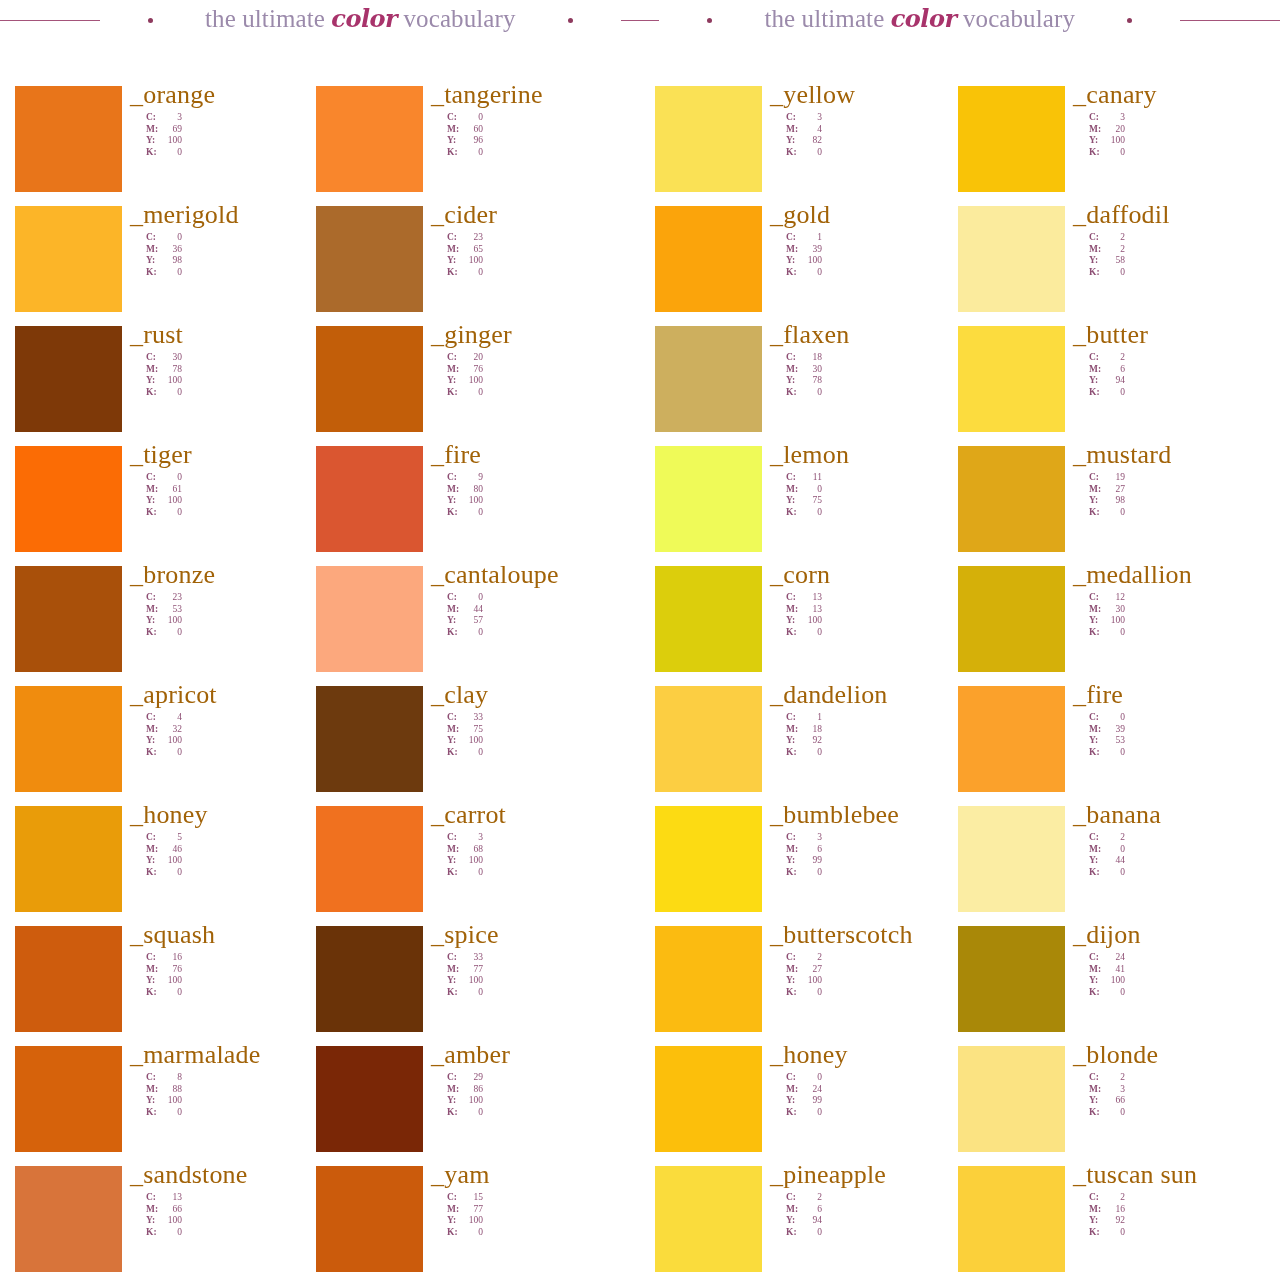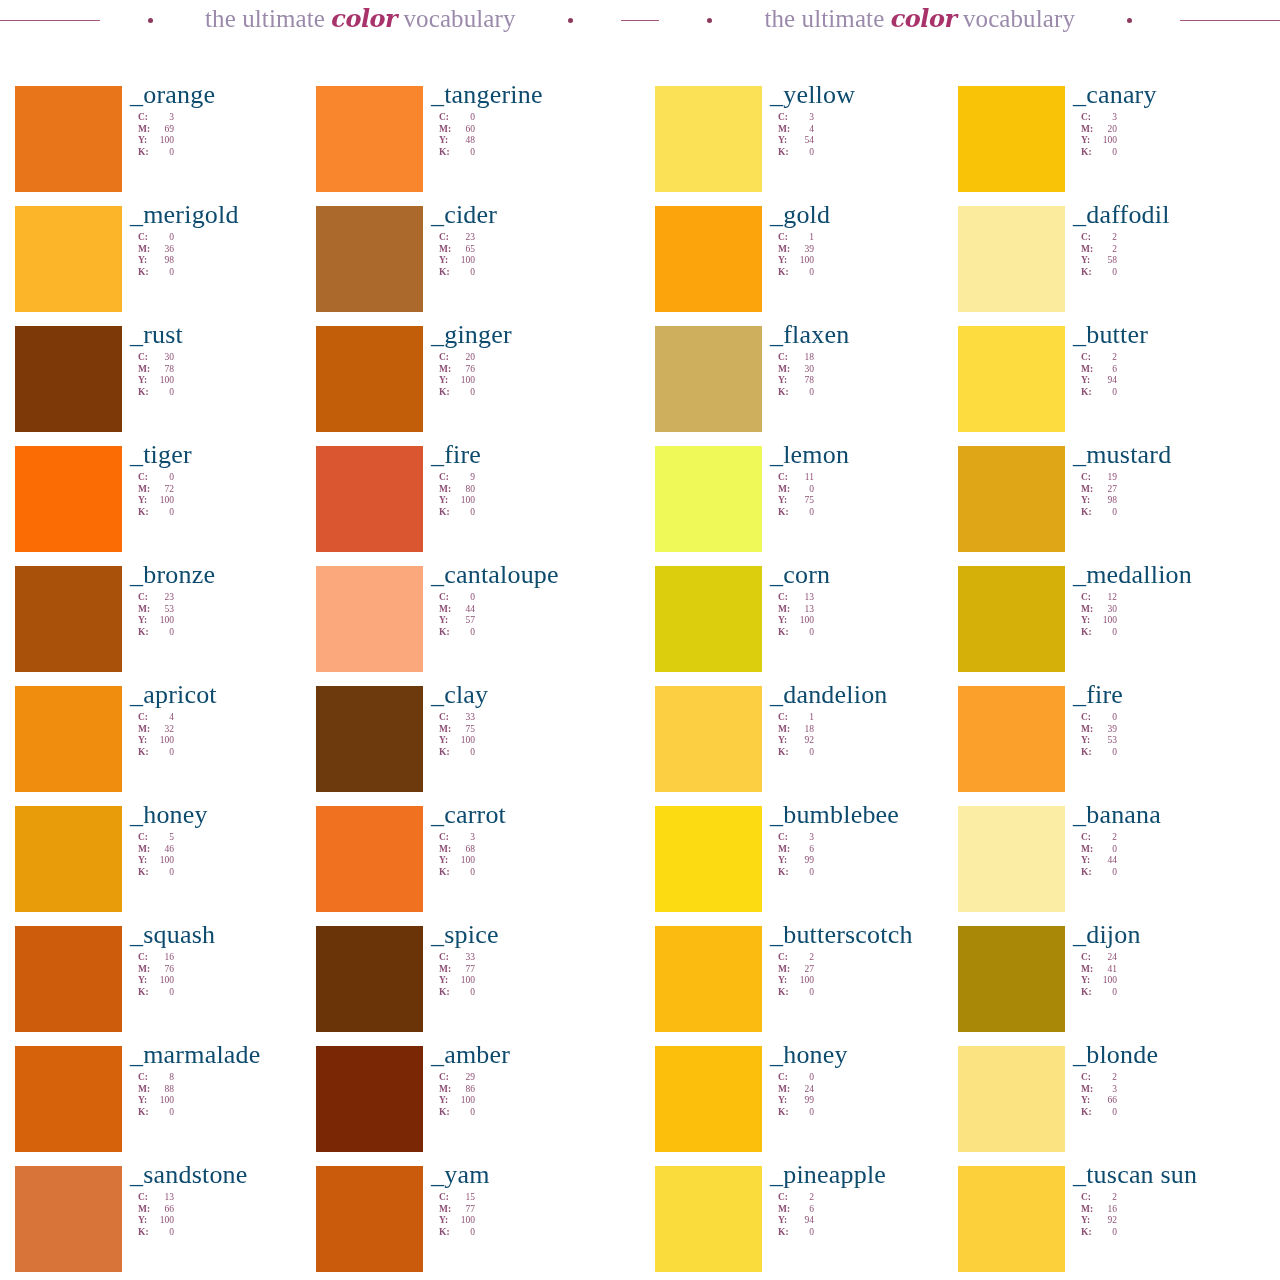--- a/index.html
+++ b/index.html
@@ -95,29 +95,29 @@
 
   .meta {
     position: absolute;
     left: 115px;
     top: -6px;
     width: 200px;
   }
 
   .cname {
     font-size: 26px;
-    color: #0c4a6e;
+    color: #a16207;
     line-height: 30px;
     white-space: nowrap;
     letter-spacing: .2px;
   }
 
   .cmyk {
     margin-top: 2px;
-    margin-left: 8px;
+    margin-left: 16px;
     font-size: 9.5px;
     color: #8e4f74;
     line-height: 11.7px;
   }
   .cmyk .r { display: block; white-space: nowrap; }
   .cmyk .k {
     display: inline-block;
     width: 14px;
     text-align: left;
     font-weight: bold;
@@ -184,21 +184,21 @@
             <span class="r"><span class="k">K:</span><span class="v">0</span></span>
           </div>
         </div>
       </div>
       <div class="swatch-row">
         <div class="swatch" style="background: rgb(251, 108, 5);"></div>
         <div class="meta">
           <div class="cname">_tiger</div>
           <div class="cmyk">
             <span class="r"><span class="k">C:</span><span class="v">0</span></span>
-            <span class="r"><span class="k">M:</span><span class="v">72</span></span>
+            <span class="r"><span class="k">M:</span><span class="v">61</span></span>
             <span class="r"><span class="k">Y:</span><span class="v">100</span></span>
             <span class="r"><span class="k">K:</span><span class="v">0</span></span>
           </div>
         </div>
       </div>
       <div class="swatch-row">
         <div class="swatch" style="background: rgb(169, 80, 10);"></div>
         <div class="meta">
           <div class="cname">_bronze</div>
           <div class="cmyk">
@@ -271,21 +271,21 @@
       </div>
     </div>
     <div class="col col1">
       <div class="swatch-row">
         <div class="swatch" style="background: rgb(249, 134, 44);"></div>
         <div class="meta">
           <div class="cname">_tangerine</div>
           <div class="cmyk">
             <span class="r"><span class="k">C:</span><span class="v">0</span></span>
             <span class="r"><span class="k">M:</span><span class="v">60</span></span>
-            <span class="r"><span class="k">Y:</span><span class="v">48</span></span>
+            <span class="r"><span class="k">Y:</span><span class="v">96</span></span>
             <span class="r"><span class="k">K:</span><span class="v">0</span></span>
           </div>
         </div>
       </div>
       <div class="swatch-row">
         <div class="swatch" style="background: rgb(171, 106, 43);"></div>
         <div class="meta">
           <div class="cname">_cider</div>
           <div class="cmyk">
             <span class="r"><span class="k">C:</span><span class="v">23</span></span>
@@ -393,21 +393,21 @@
       </div>
     </div>
     <div class="col col2">
       <div class="swatch-row">
         <div class="swatch" style="background: rgb(250, 225, 85);"></div>
         <div class="meta">
           <div class="cname">_yellow</div>
           <div class="cmyk">
             <span class="r"><span class="k">C:</span><span class="v">3</span></span>
             <span class="r"><span class="k">M:</span><span class="v">4</span></span>
-            <span class="r"><span class="k">Y:</span><span class="v">54</span></span>
+            <span class="r"><span class="k">Y:</span><span class="v">82</span></span>
             <span class="r"><span class="k">K:</span><span class="v">0</span></span>
           </div>
         </div>
       </div>
       <div class="swatch-row">
         <div class="swatch" style="background: rgb(251, 164, 11);"></div>
         <div class="meta">
           <div class="cname">_gold</div>
           <div class="cmyk">
             <span class="r"><span class="k">C:</span><span class="v">1</span></span>

